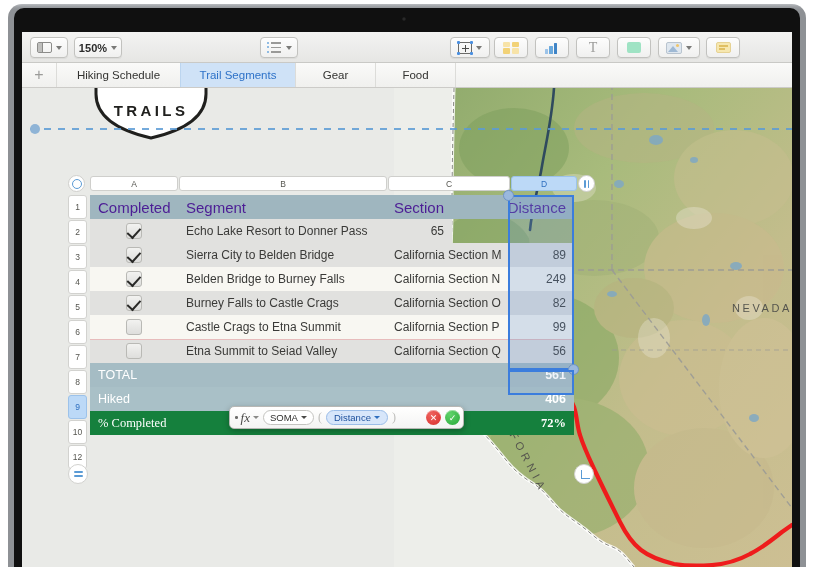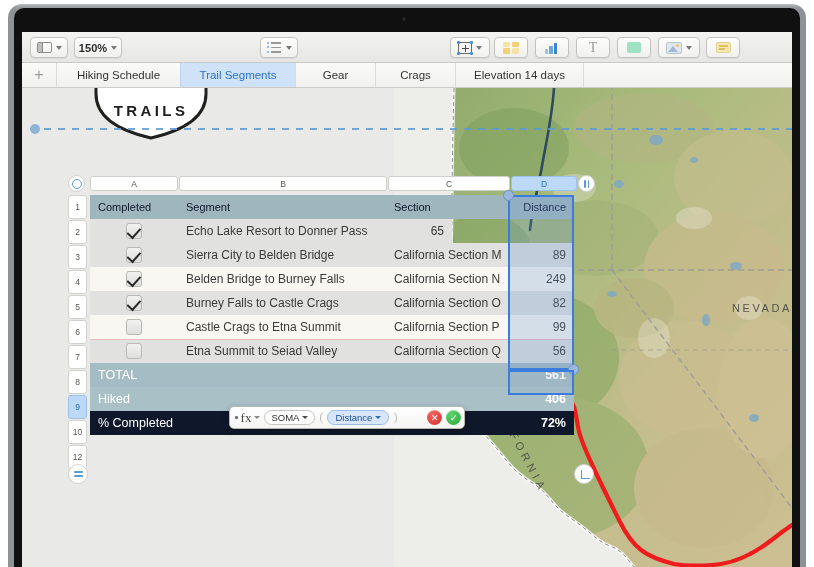--- a/index.html
+++ b/index.html
@@ -274,28 +274,28 @@
     padding: 0 8px;
     overflow: hidden;
     white-space: nowrap;
     cursor: default;
   }
   .cell.num { justify-content: flex-end; }
   .cell.ctr { justify-content: center; }
 
   .tr.hdr .cell {
     background: #9fb6bf;
-    color: #0f172a;
-    font-size: 11px;
+    color: #4c1d95;
+    font-size: 15px;
   }
   .tr.odd  .cell { background: #e1e1df; }
   .tr.even .cell { background: #f8f7f2; }
   .tr.foot .cell { background: #a5bcc4; color:#ffffff; font-size:12.5px;font-weight:bold; }
   .tr.foot.f2 .cell { background:#a9c0c7; }
-  .tr.foot.f3 .cell { background:#0f172a; font-weight:bold; }
+  .tr.foot.f3 .cell { background:#15803d; font-weight:bold;font-family:Liberation Serif, serif; }
   .tr.foot .cell.lbl { font-weight: normal; }
 
   .sep-line {
     position:absolute; left:22px; top:163px;
     width:484px; height:1px; background:#e7bcbc;
   }
 
   .chk {
     width: 16px; height: 16px;
     border-radius: 3px;
@@ -372,21 +372,21 @@
     border-radius: 5px;
     box-shadow: 0 2px 6px rgba(0,0,0,.28);
     display: flex; align-items: center;
     padding: 0 3px 0 5px;
     gap: 4px;
   }
   .fx-grp { display:flex; align-items:center; gap:3px; }
   .fx-dot { width:2.6px;height:2.6px;border-radius:50%;background:#6c6c6a; }
   .fx {
     font-family:"Liberation Serif", serif;
-    font-size:13px; color:#4a4a48;
+    font-style: italic; font-size:13px; color:#4a4a48;
   }
   .fx-chev {
     width:0;height:0;
     border-left:3px solid transparent;border-right:3px solid transparent;
     border-top:3.6px solid #8a8a88;
   }
   .token {
     display:flex; align-items:center; gap:3px;
     height: 15px; padding: 0 6px;
     border-radius: 8px;
@@ -488,22 +488,21 @@
             <i></i>
           </span>
       </div>
     </div>
 
     <div class="tabbar">
       <div class="tab-add">+</div>
       <div class="tab" style="width:124px">Hiking Schedule</div>
       <div class="tab sel" style="width:115px">Trail Segments</div>
       <div class="tab" style="width:80px">Gear</div>
-      <div class="tab" style="width:80px">Crags</div>
-      <div class="tab" style="width:128px">Elevation 14 days</div>
+      <div class="tab" style="width:80px">Food</div>
       <div class="tab" style="flex:1;border-right:none"></div>
     </div>
 
     <div class="canvas">
 
       <div class="map">
         <svg width="398" height="479" viewBox="0 0 398 479">
           <defs>
             <linearGradient id="terrG" x1="0" y1="0" x2="1" y2="1">
               <stop offset="0%" stop-color="#8ca86a"></stop>

